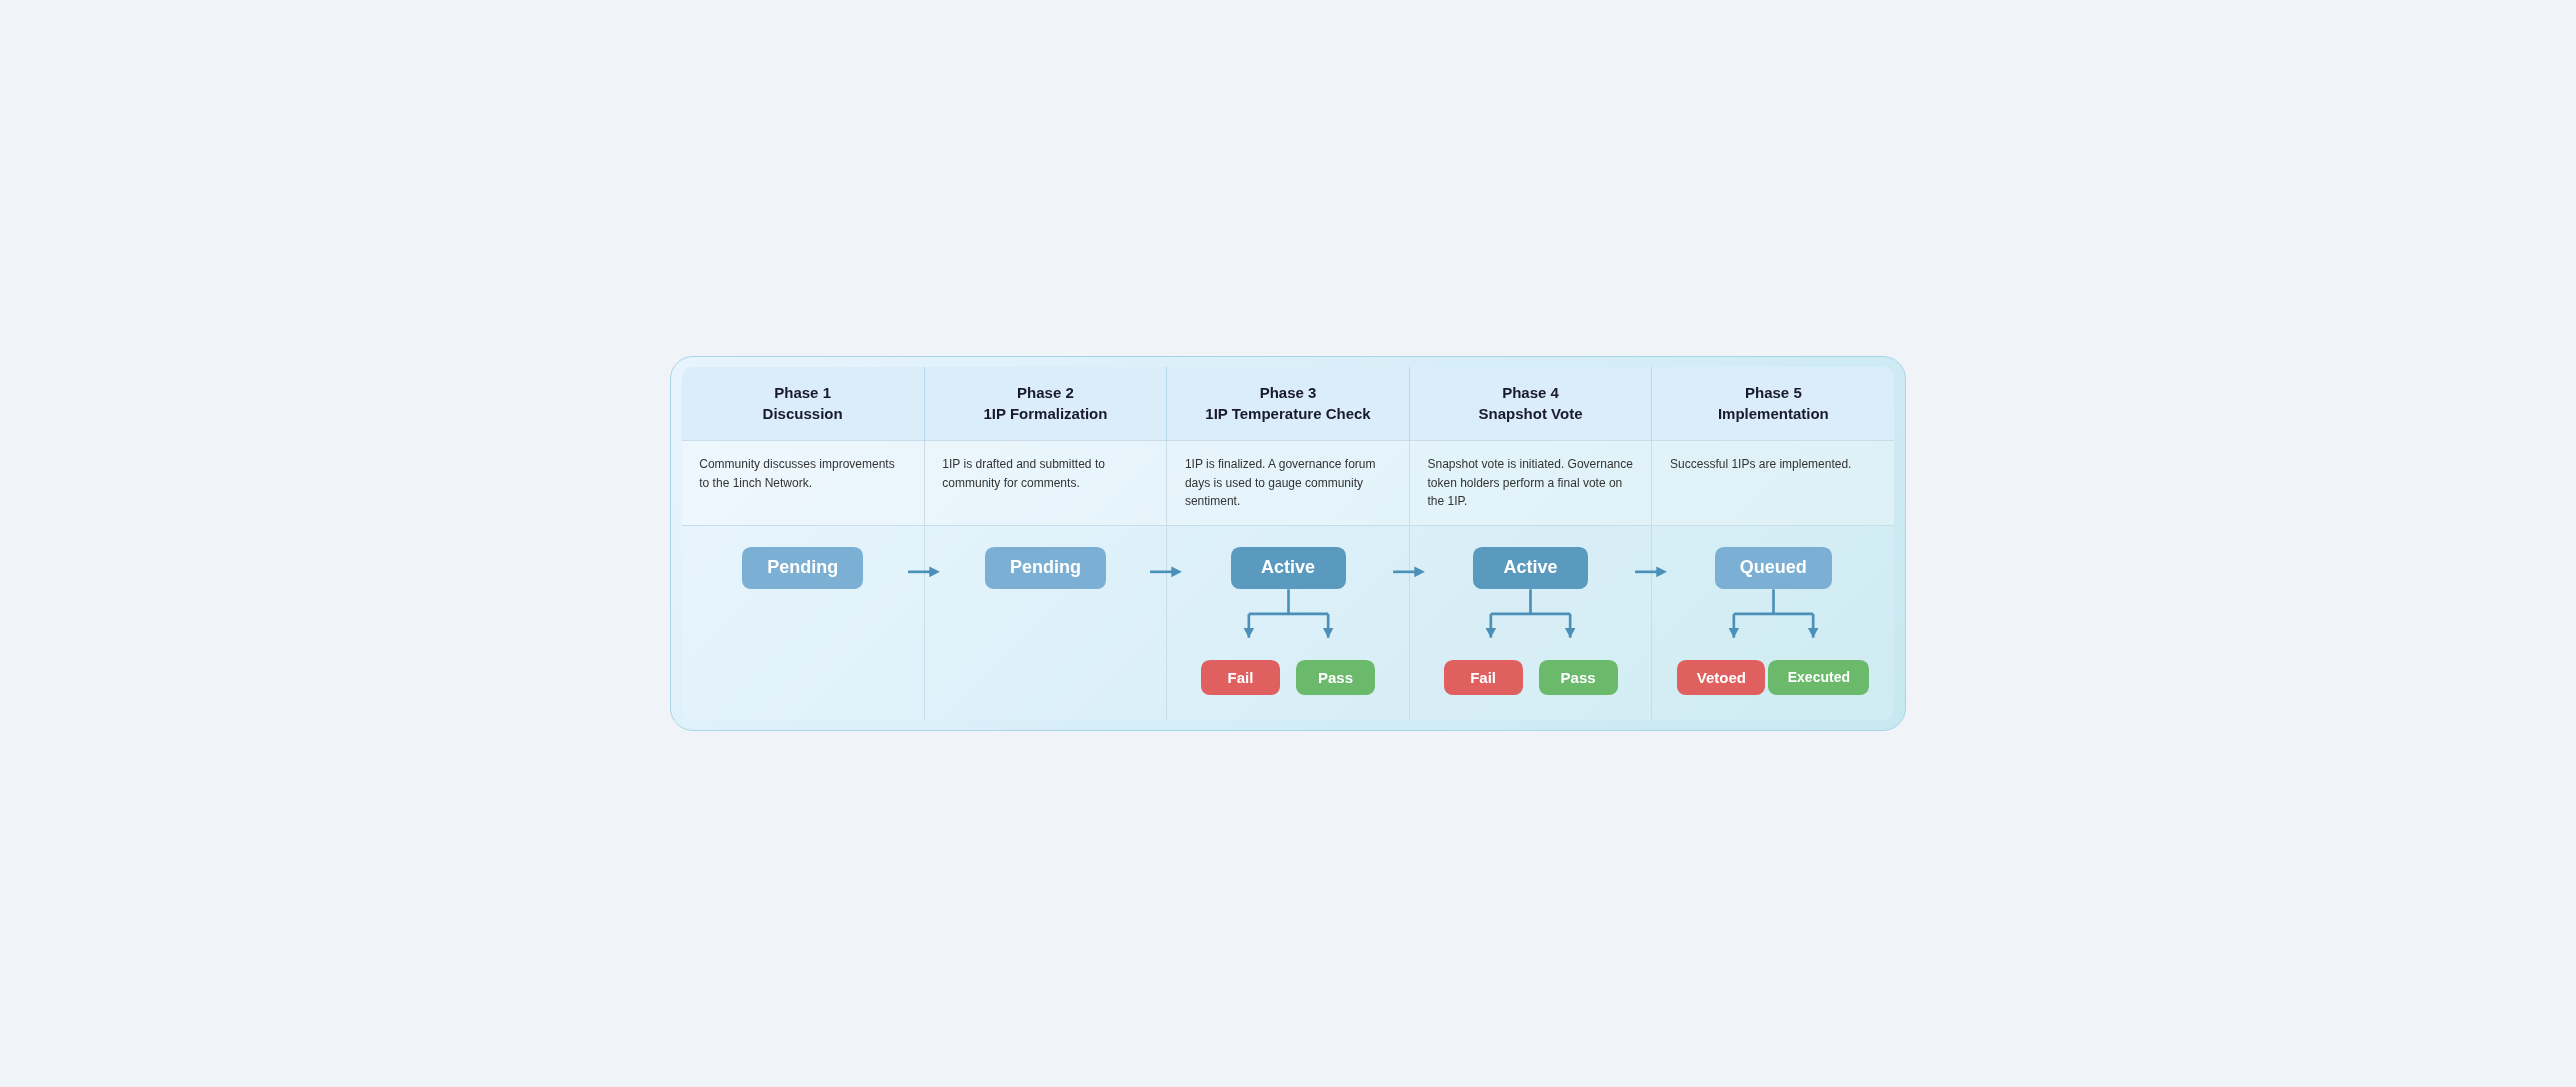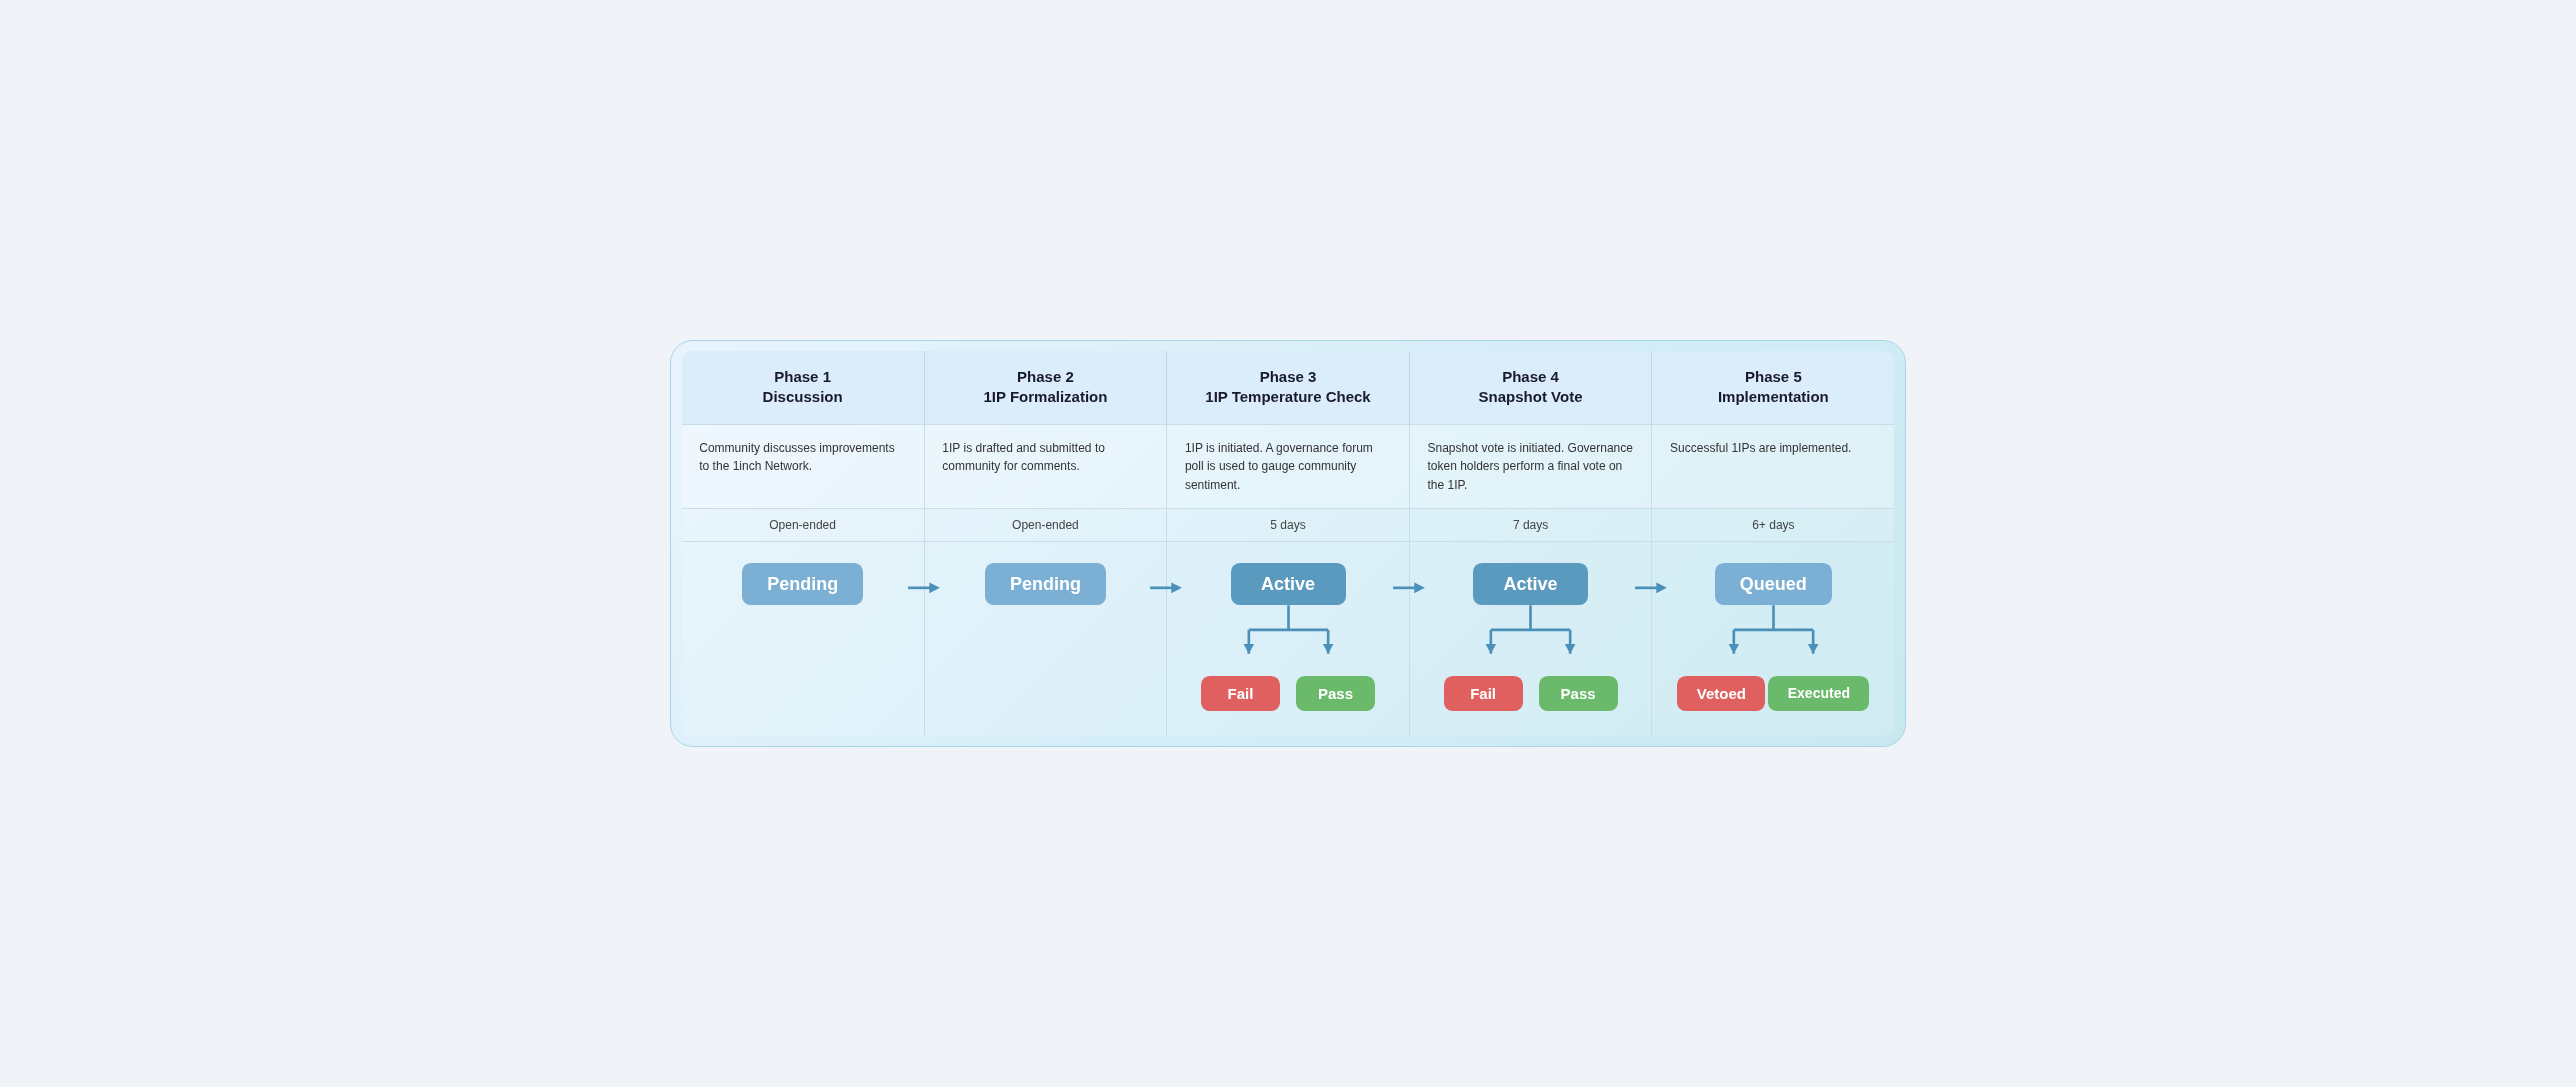--- a/index.html
+++ b/index.html
@@ -140,30 +140,23 @@
           <th><span class="phase-title">Phase 2<br>1IP Formalization</span></th>
           <th><span class="phase-title">Phase 3<br>1IP Temperature Check</span></th>
           <th><span class="phase-title">Phase 4<br>Snapshot Vote</span></th>
           <th><span class="phase-title">Phase 5<br>Implementation</span></th>
         </tr>
     </thead>
     <tbody>
       <tr class="description-row" id="desc-row">
           <td>Community discusses improvements to the 1inch Network.</td>
           <td>1IP is drafted and submitted to community for comments.</td>
-          <td>1IP is initiated. A governance forum poll is used to gauge community sentiment.</td>
+          <td>1IP is finalized. A governance forum days is used to gauge community sentiment.</td>
           <td>Snapshot vote is initiated. Governance token holders perform a final vote on the 1IP.</td>
           <td>Successful 1IPs are implemented.</td>
-        </tr>
-      <tr class="duration-row" id="dur-row">
-          <td>Open-ended</td>
-          <td>Open-ended</td>
-          <td>5 days</td>
-          <td>7 days</td>
-          <td>6+ days</td>
         </tr>
       <tr class="flow-row" id="flow-row">
           <td style="position: relative; overflow: visible;">
       <div class="branch-container">
         <div class="status-box status-pending">Pending</div>
       </div>
     <svg width="32" height="17.7" viewBox="0 0 36 20" style="position: absolute; right: -16px; top: 37px; z-index: 10;">
     <line x1="0" y1="10" x2="28" y2="10" stroke="#4a90b8" stroke-width="3"></line>
     <polygon points="36,10 24,4 24,16" fill="#4a90b8"></polygon>
   </svg>

